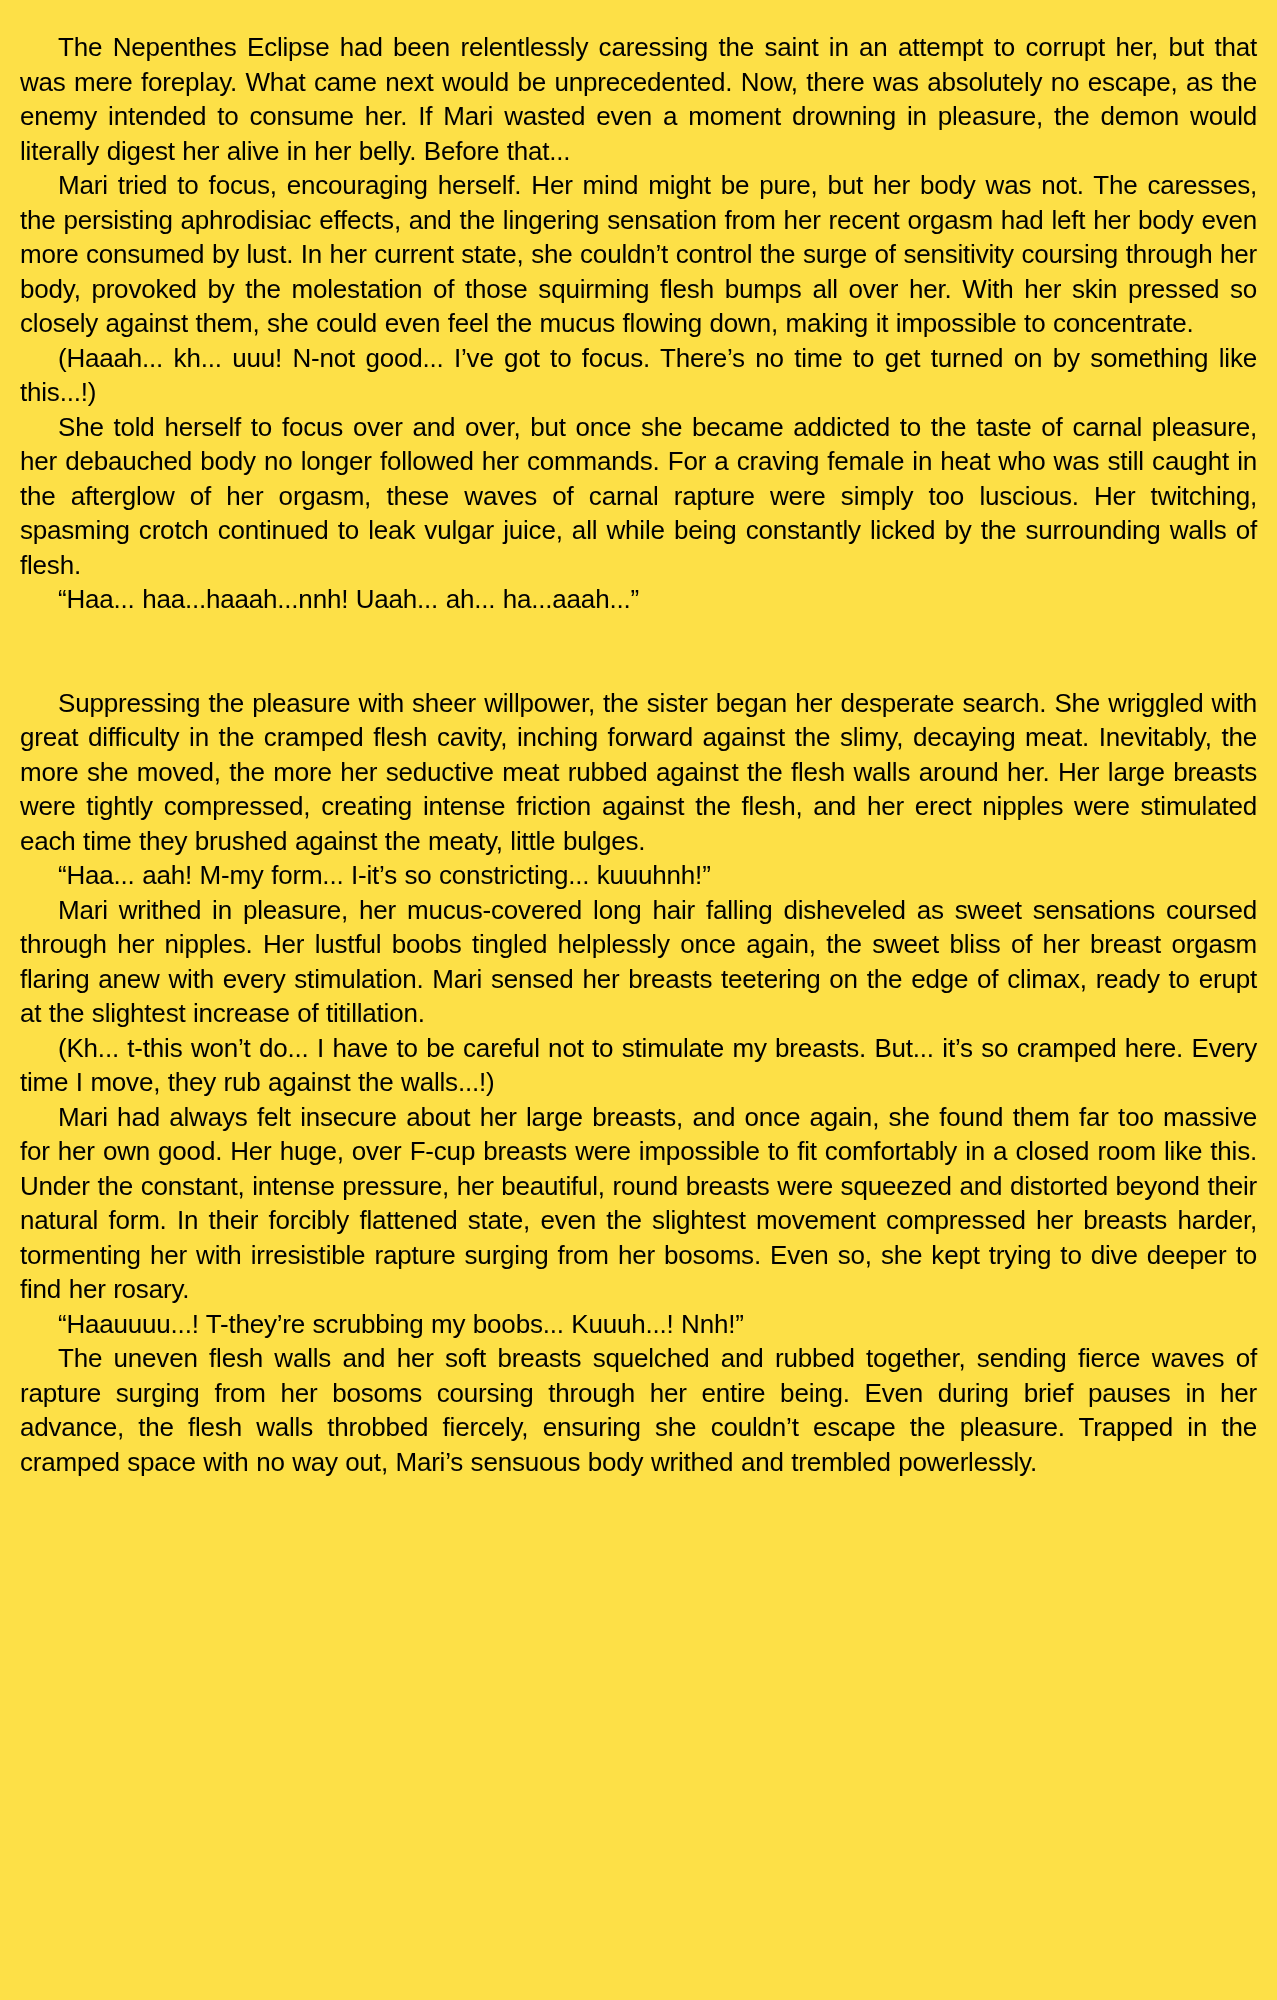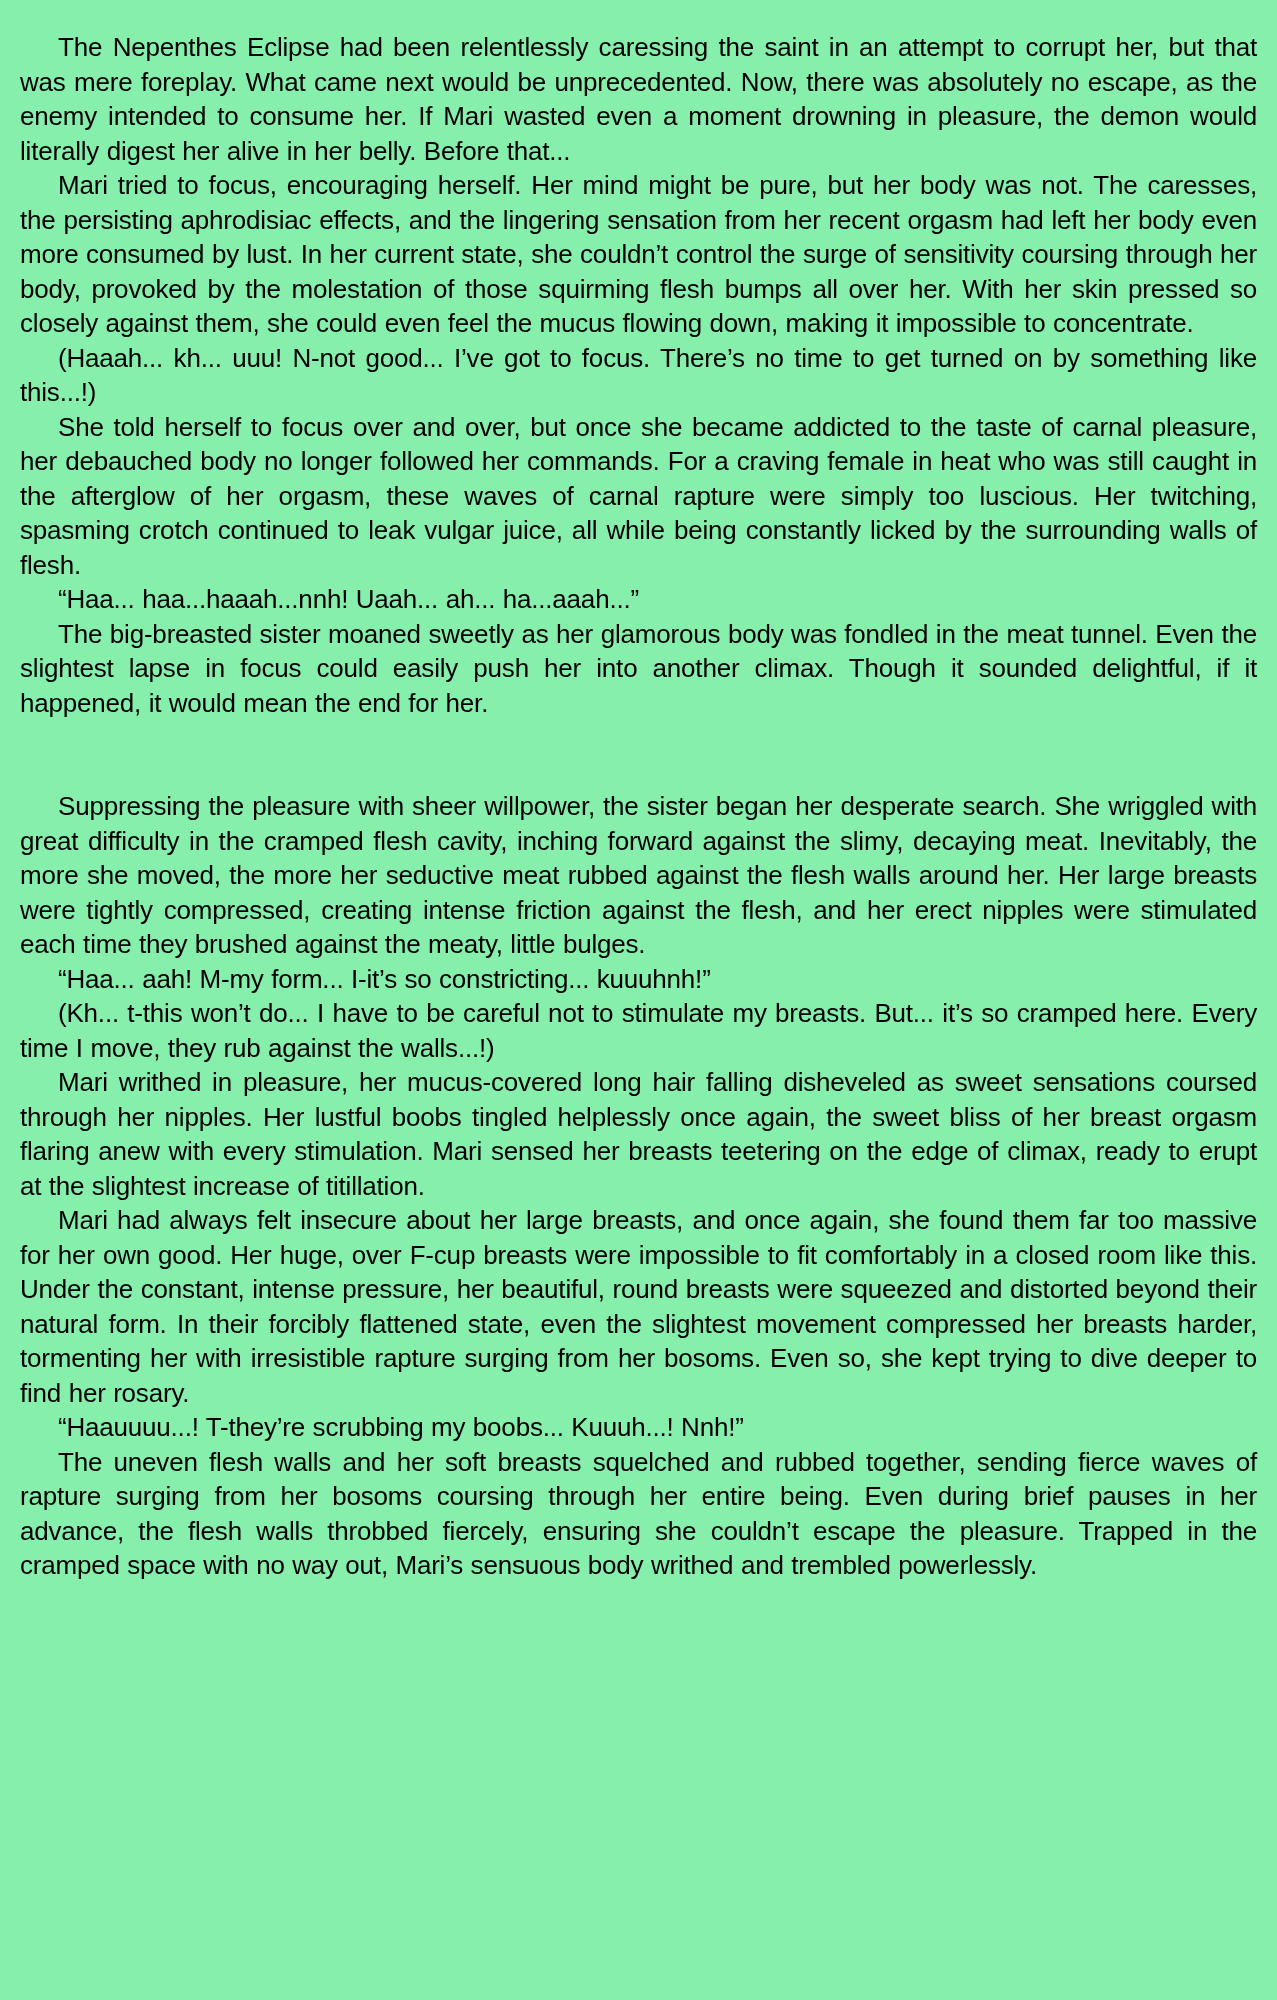--- a/index.html
+++ b/index.html
@@ -5,21 +5,21 @@
   html, body {
     margin: 0;
     padding: 0;
     background: #ffffff;
   }
   .page {
     position: relative;
     width: 1277px;
     height: 2000px;
     box-sizing: border-box;
-    background: #86efac;
+    background: #fde047;
     color: #000000;
     font-family: "Liberation Sans", "DejaVu Sans", sans-serif;
     font-size: 26px;
     line-height: 34.5px;
     text-align: justify;
     padding: 30px 20px 0 20px;
     overflow: hidden;
   }
   .para {
     margin: 0;
@@ -33,22 +33,21 @@
 </style>
 </head>
 <body>
 
 <div class="page">
   <p class="para">The Nepenthes Eclipse had been relentlessly caressing the saint in an attempt to corrupt her, but that was mere foreplay. What came next would be unprecedented. Now, there was absolutely no escape, as the enemy intended to consume her. If Mari wasted even a moment drowning in pleasure, the demon would literally digest her alive in her belly. Before that...</p>
   <p class="para">Mari tried to focus, encouraging herself. Her mind might be pure, but her body was not. The caresses, the persisting aphrodisiac effects, and the lingering sensation from her recent orgasm had left her body even more consumed by lust. In her current state, she couldn’t control the surge of sensitivity coursing through her body, provoked by the molestation of those squirming flesh bumps all over her. With her skin pressed so closely against them, she could even feel the mucus flowing down, making it impossible to concentrate.</p>
   <p class="para">(Haaah... kh... uuu! N-not good... I’ve got to focus. There’s no time to get turned on by something like this...!)</p>
   <p class="para">She told herself to focus over and over, but once she became addicted to the taste of carnal pleasure, her debauched body no longer followed her commands.  For a craving female in heat who was still caught in the afterglow of her orgasm, these waves of carnal rapture were simply too luscious. Her twitching, spasming crotch continued to leak vulgar juice, all while being constantly licked by the surrounding walls of flesh.</p>
   <p class="para">“Haa... haa...haaah...nnh! Uaah... ah... ha...aaah...”</p>
-  <p class="para">The big-breasted sister moaned sweetly as her glamorous body was fondled in the meat tunnel. Even the slightest lapse in focus could easily push her into another climax. Though it sounded delightful, if it happened, it would mean the end for her.</p>
   <div class="scene-break"></div>
   <p class="para">Suppressing the pleasure with sheer willpower, the sister began her desperate search. She wriggled with great difficulty in the cramped flesh cavity, inching forward against the slimy, decaying meat. Inevitably, the more she moved, the more her seductive meat rubbed against the flesh walls around her. Her large breasts were tightly compressed, creating intense friction against the flesh, and her erect nipples were stimulated each time they brushed against the meaty, little bulges.</p>
   <p class="para">“Haa... aah! M-my form... I-it’s so constricting... kuuuhnh!”</p>
+  <p class="para">Mari writhed in pleasure, her mucus-covered long hair falling disheveled as sweet sensations coursed through her nipples. Her lustful boobs tingled helplessly once again, the sweet bliss of her breast orgasm flaring anew with every stimulation. Mari sensed her breasts teetering on the edge of climax, ready to erupt at the slightest increase of titillation.</p>
   <p class="para">(Kh... t-this won’t do... I have to be careful not to stimulate my breasts. But... it’s so cramped here. Every time I move, they rub against the walls...!)</p>
-  <p class="para">Mari writhed in pleasure, her mucus-covered long hair falling disheveled as sweet sensations coursed through her nipples. Her lustful boobs tingled helplessly once again, the sweet bliss of her breast orgasm flaring anew with every stimulation. Mari sensed her breasts teetering on the edge of climax, ready to erupt at the slightest increase of titillation.</p>
   <p class="para">Mari had always felt insecure about her large breasts, and once again, she found them far too massive for her own good. Her huge, over F-cup breasts were impossible to  fit comfortably  in a closed room like this. Under the constant, intense pressure, her beautiful, round breasts were squeezed and distorted beyond their natural form. In their forcibly flattened state, even the slightest movement compressed her breasts harder, tormenting her with irresistible rapture surging from her bosoms. Even so, she kept trying to dive deeper to find her rosary.</p>
   <p class="para">“Haauuuu...! T-they’re scrubbing my boobs... Kuuuh...! Nnh!”</p>
   <p class="para">The uneven flesh walls and her soft breasts squelched and rubbed together, sending fierce waves of rapture surging from her bosoms coursing through her entire being. Even during brief pauses in her advance, the flesh walls throbbed fiercely, ensuring she couldn’t escape the pleasure. Trapped in the cramped space with no way out, Mari’s sensuous body writhed and trembled powerlessly.</p>
 </div>
 
 </body></html>

